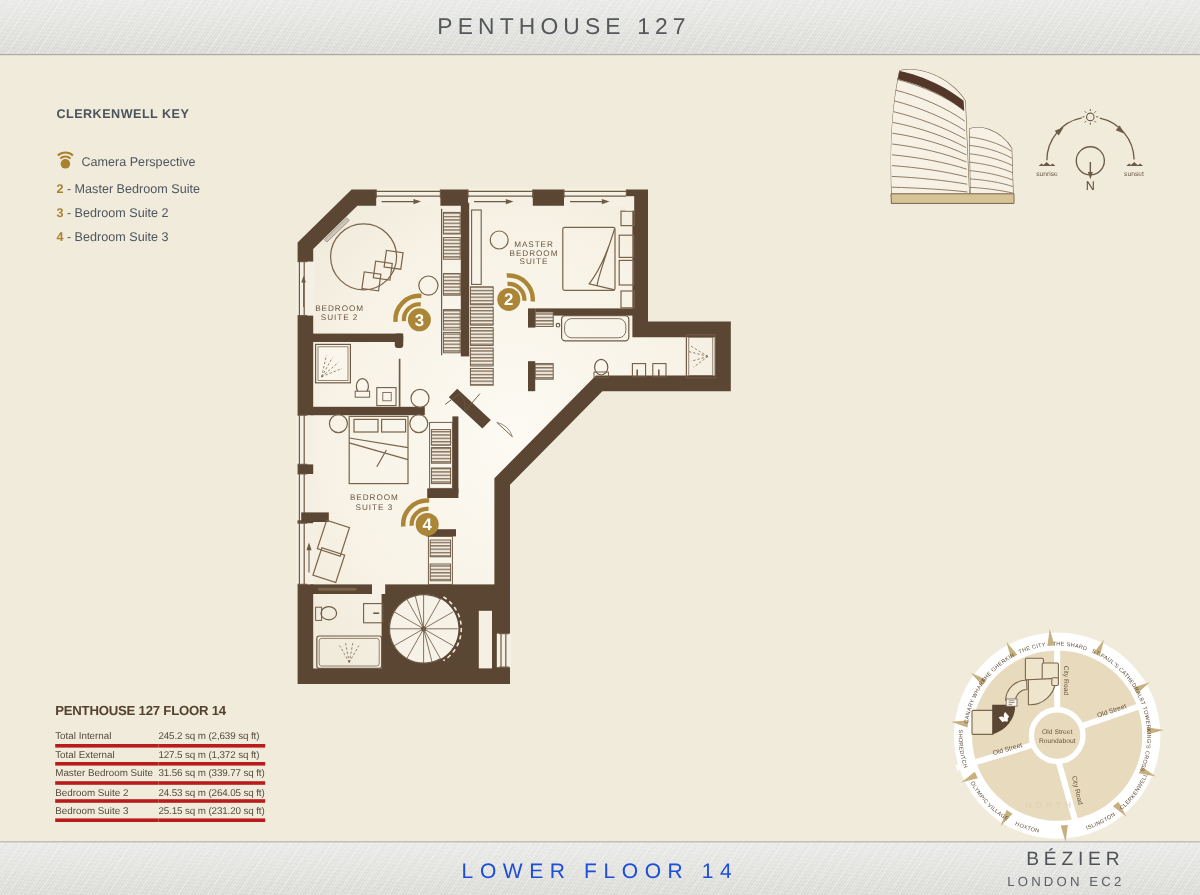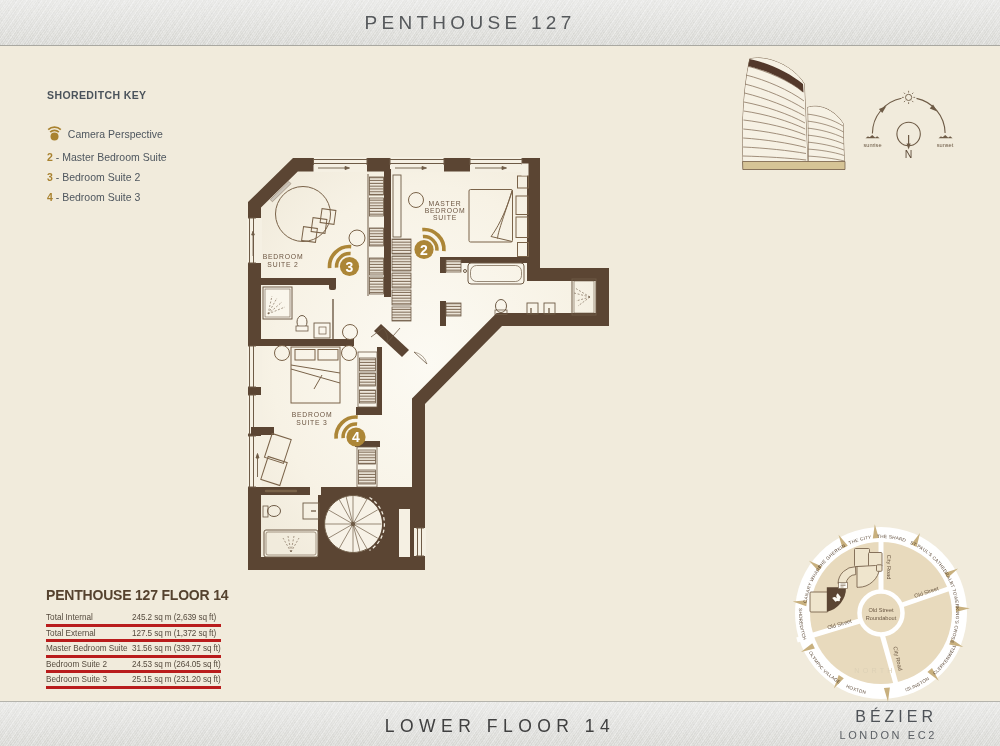--- a/index.html
+++ b/index.html
@@ -9,46 +9,46 @@
   background:
     repeating-linear-gradient(-55deg, rgba(255,255,255,.30) 0 1px, rgba(0,0,0,0) 1px 2px),
     repeating-linear-gradient(125deg, rgba(140,140,134,.06) 0 1px, rgba(0,0,0,0) 1px 4px),
     repeating-linear-gradient(-57deg, rgba(255,255,255,.14) 0 2px, rgba(0,0,0,0) 2px 7px),
     linear-gradient(180deg,#e8e8e6 0%,#e0e0dd 50%,#d7d7d3 100%);}
 #hdr{top:0;height:45px;border-bottom:1px solid #a9a8a1;}
 #ftr{top:701px;height:45px;border-top:1px solid #b4b3ac;}
 #hdrtext{position:absolute;top:12px;left:0;width:940px;text-align:center;
   font-size:19px;letter-spacing:4.3px;color:#55585b;}
 #ftrtext{position:absolute;top:716px;left:0;width:1000px;text-align:center;
-  font-size:17.5px;letter-spacing:5.5px;color:#404040;}
+  font-size:17.5px;letter-spacing:5.5px;color:#1d4ed8;}
 #bezier{position:absolute;top:708px;left:837px;width:100px;text-align:right;
   color:#4e5257;font-size:16px;letter-spacing:4px;line-height:17px;}
 #bezier .sub{font-size:11px;letter-spacing:2.6px;color:#5b5f64;}
 #key{position:absolute;left:47px;top:89px;color:#4e565e;font-size:10.5px;}
 #key .t{font-weight:bold;letter-spacing:.4px;color:#4b535b;}
 #key .row{margin-top:8px;}
 #key .num{color:#a9822f;font-weight:bold;}
 #tbl{position:absolute;left:46px;top:587px;width:240px;color:#4f453a;}
-#tbl .t{font-weight:bold;font-size:14px;color:#55422e;letter-spacing:-0.2px;}
+#tbl .t{font-weight:bold;font-size:11px;color:#55422e;letter-spacing:-0.2px;}
 #tbl table{border-collapse:collapse;margin-top:8px;font-size:8.2px;color:#564b3e;}
 #tbl td{border-bottom:3px solid #b91c1c;padding:2px 0 1.5px 0;white-space:nowrap;}
 #tbl td.l{width:84px;padding-right:2px;}
 #tbl td.v{width:82px;letter-spacing:-0.1px;}
 svg{position:absolute;overflow:visible;}
 </style>
 </head>
 <body>
 <div class="metal" id="hdr"></div>
 <div id="hdrtext">PENTHOUSE 127</div>
 <div class="metal" id="ftr"></div>
 <div id="ftrtext">LOWER FLOOR 14</div>
 <div id="bezier">BÉZIER<br><span class="sub">LONDON EC2</span></div>
 
 <div id="key">
-  <div class="t">SHOREDITCH KEY</div>
+  <div class="t">CLERKENWELL KEY</div>
   <div class="row" style="margin-top:22px;">
     <svg width="15" height="15" viewBox="0 0 15 15" style="position:relative;top:3px;">
       <circle cx="7.5" cy="10.5" r="4" fill="#a9822f"></circle>
       <path d="M3.2,6.2 A6,6 0 0 1 11.8,6.2" fill="none" stroke="#a9822f" stroke-width="1.7"></path>
       <path d="M1.2,3.6 A9.2,9.2 0 0 1 13.8,3.6" fill="none" stroke="#a9822f" stroke-width="1.7"></path>
     </svg>
     &nbsp;Camera Perspective</div>
   <div class="row" style="margin-top:11px;"><span class="num">2</span> - Master Bedroom Suite</div>
   <div class="row"><span class="num">3</span> - Bedroom Suite 2</div>
   <div class="row"><span class="num">4</span> - Bedroom Suite 3</div>

